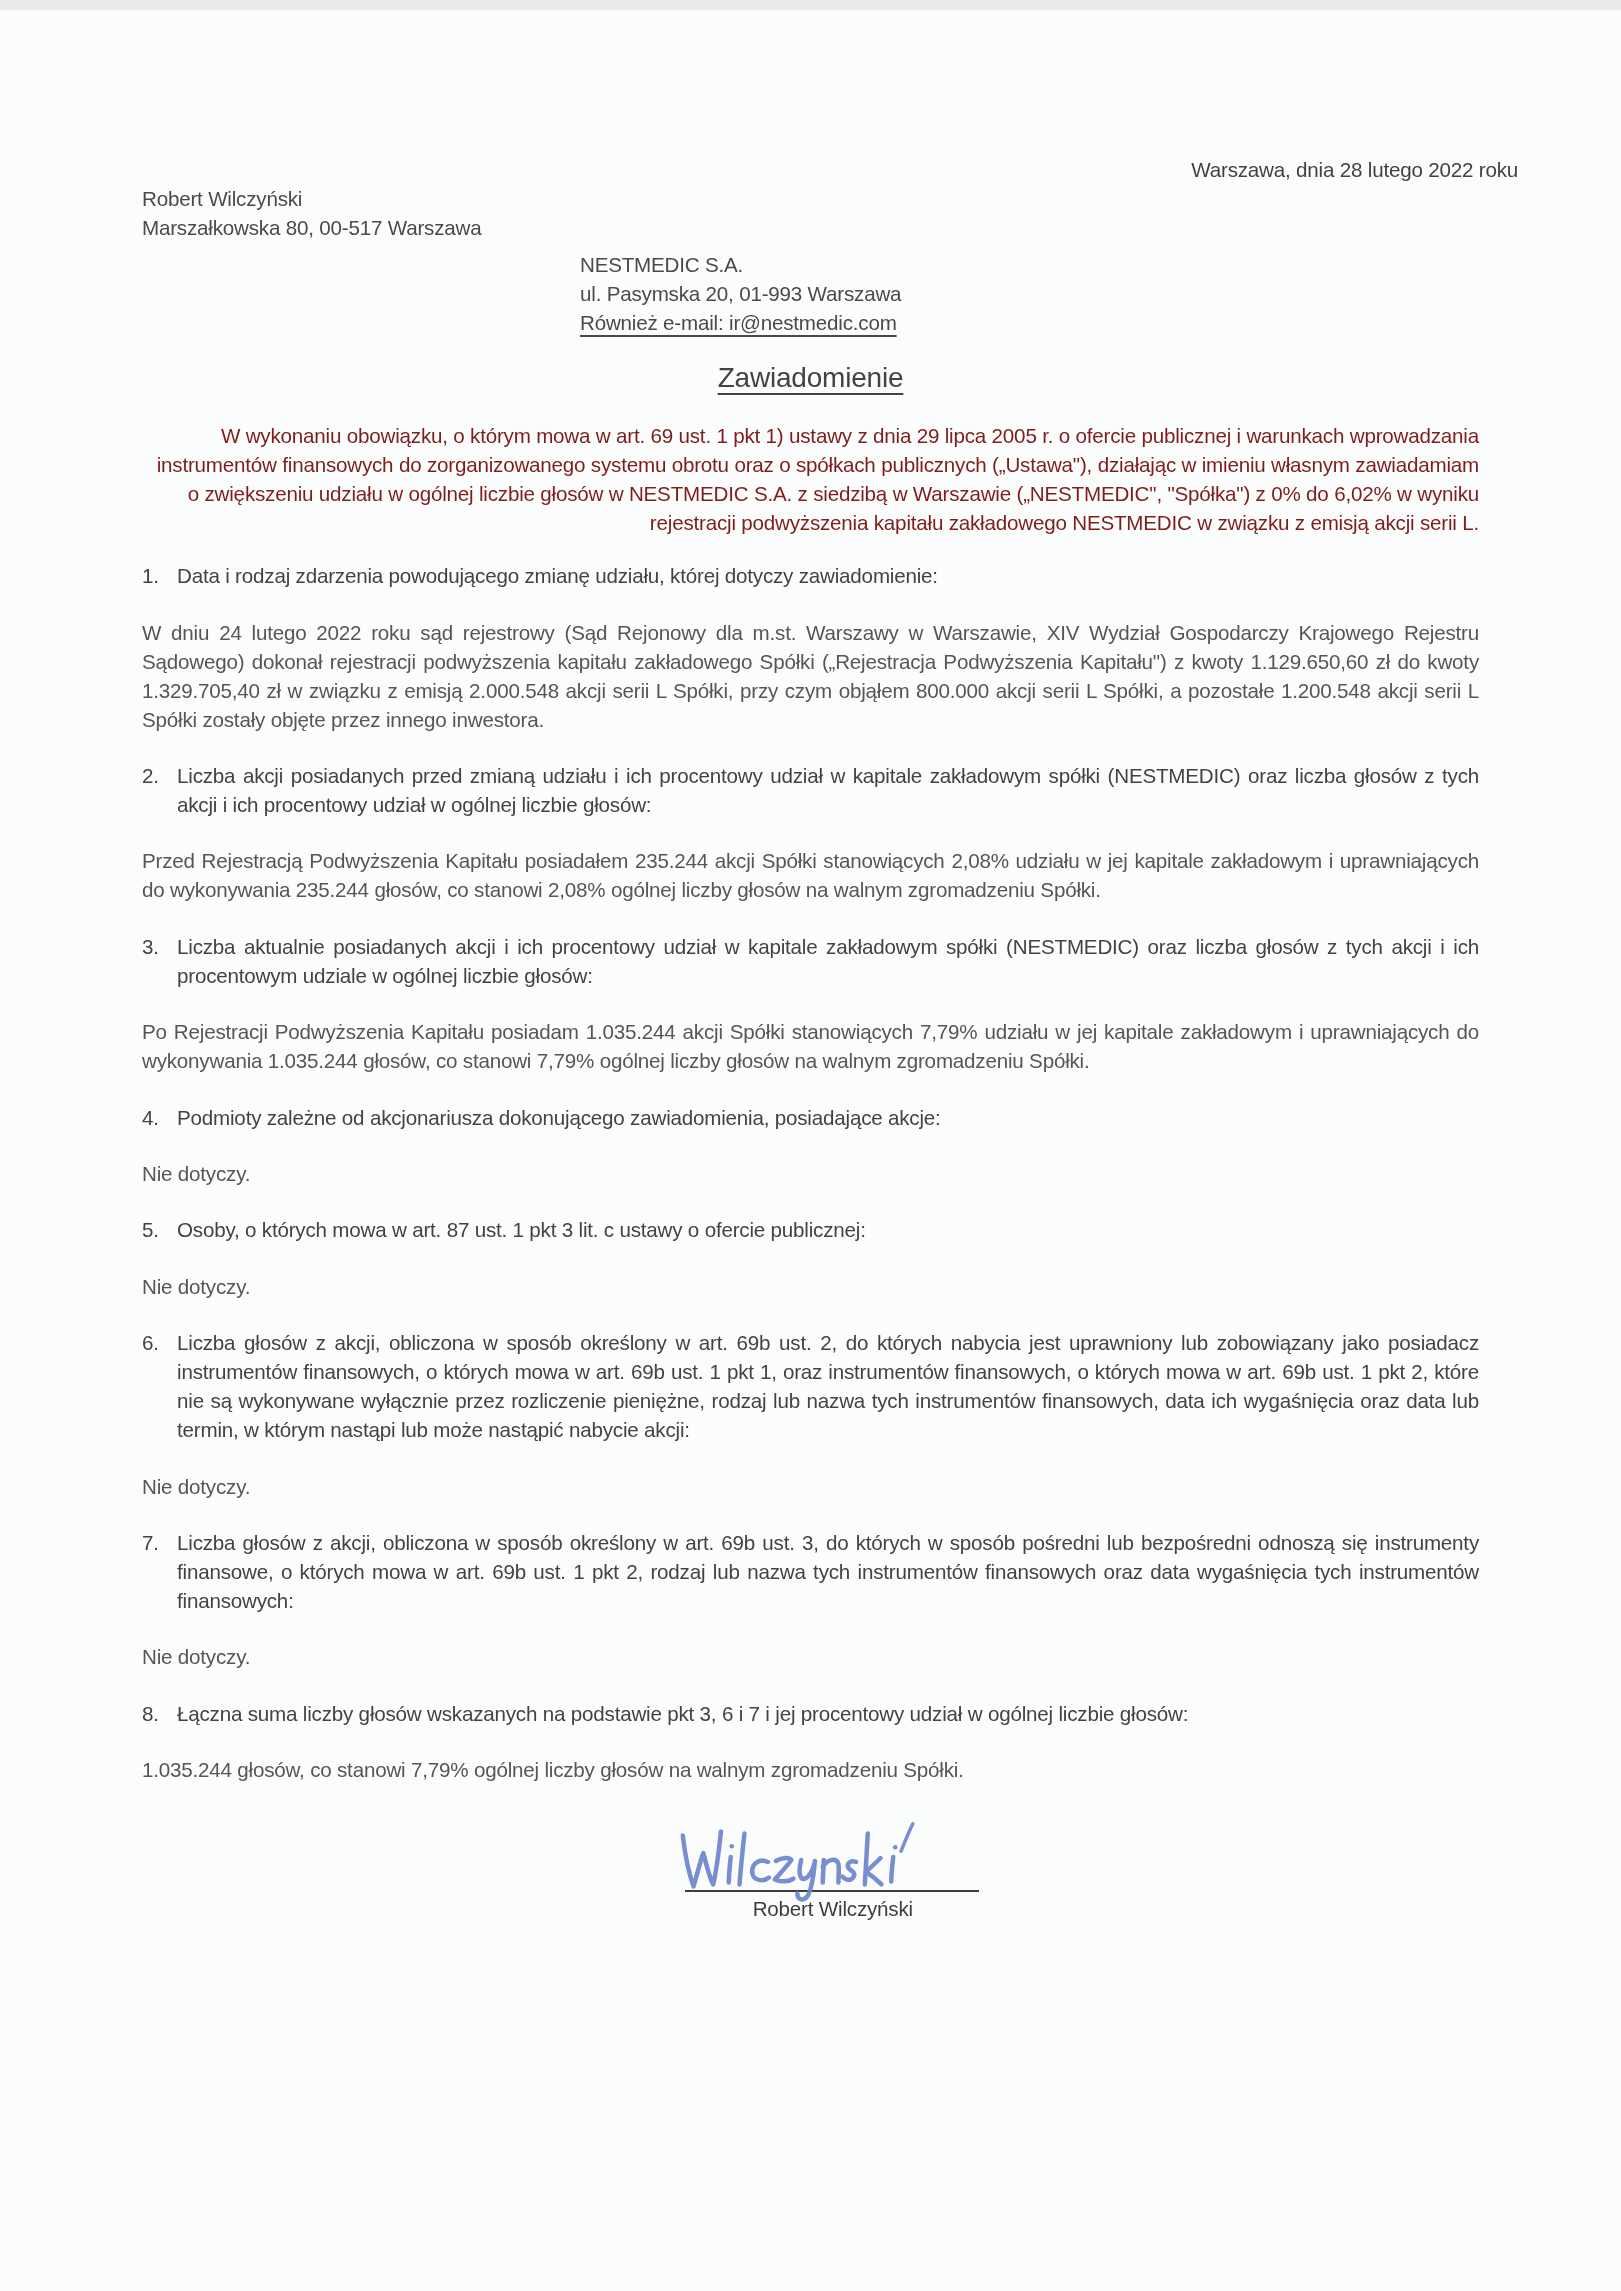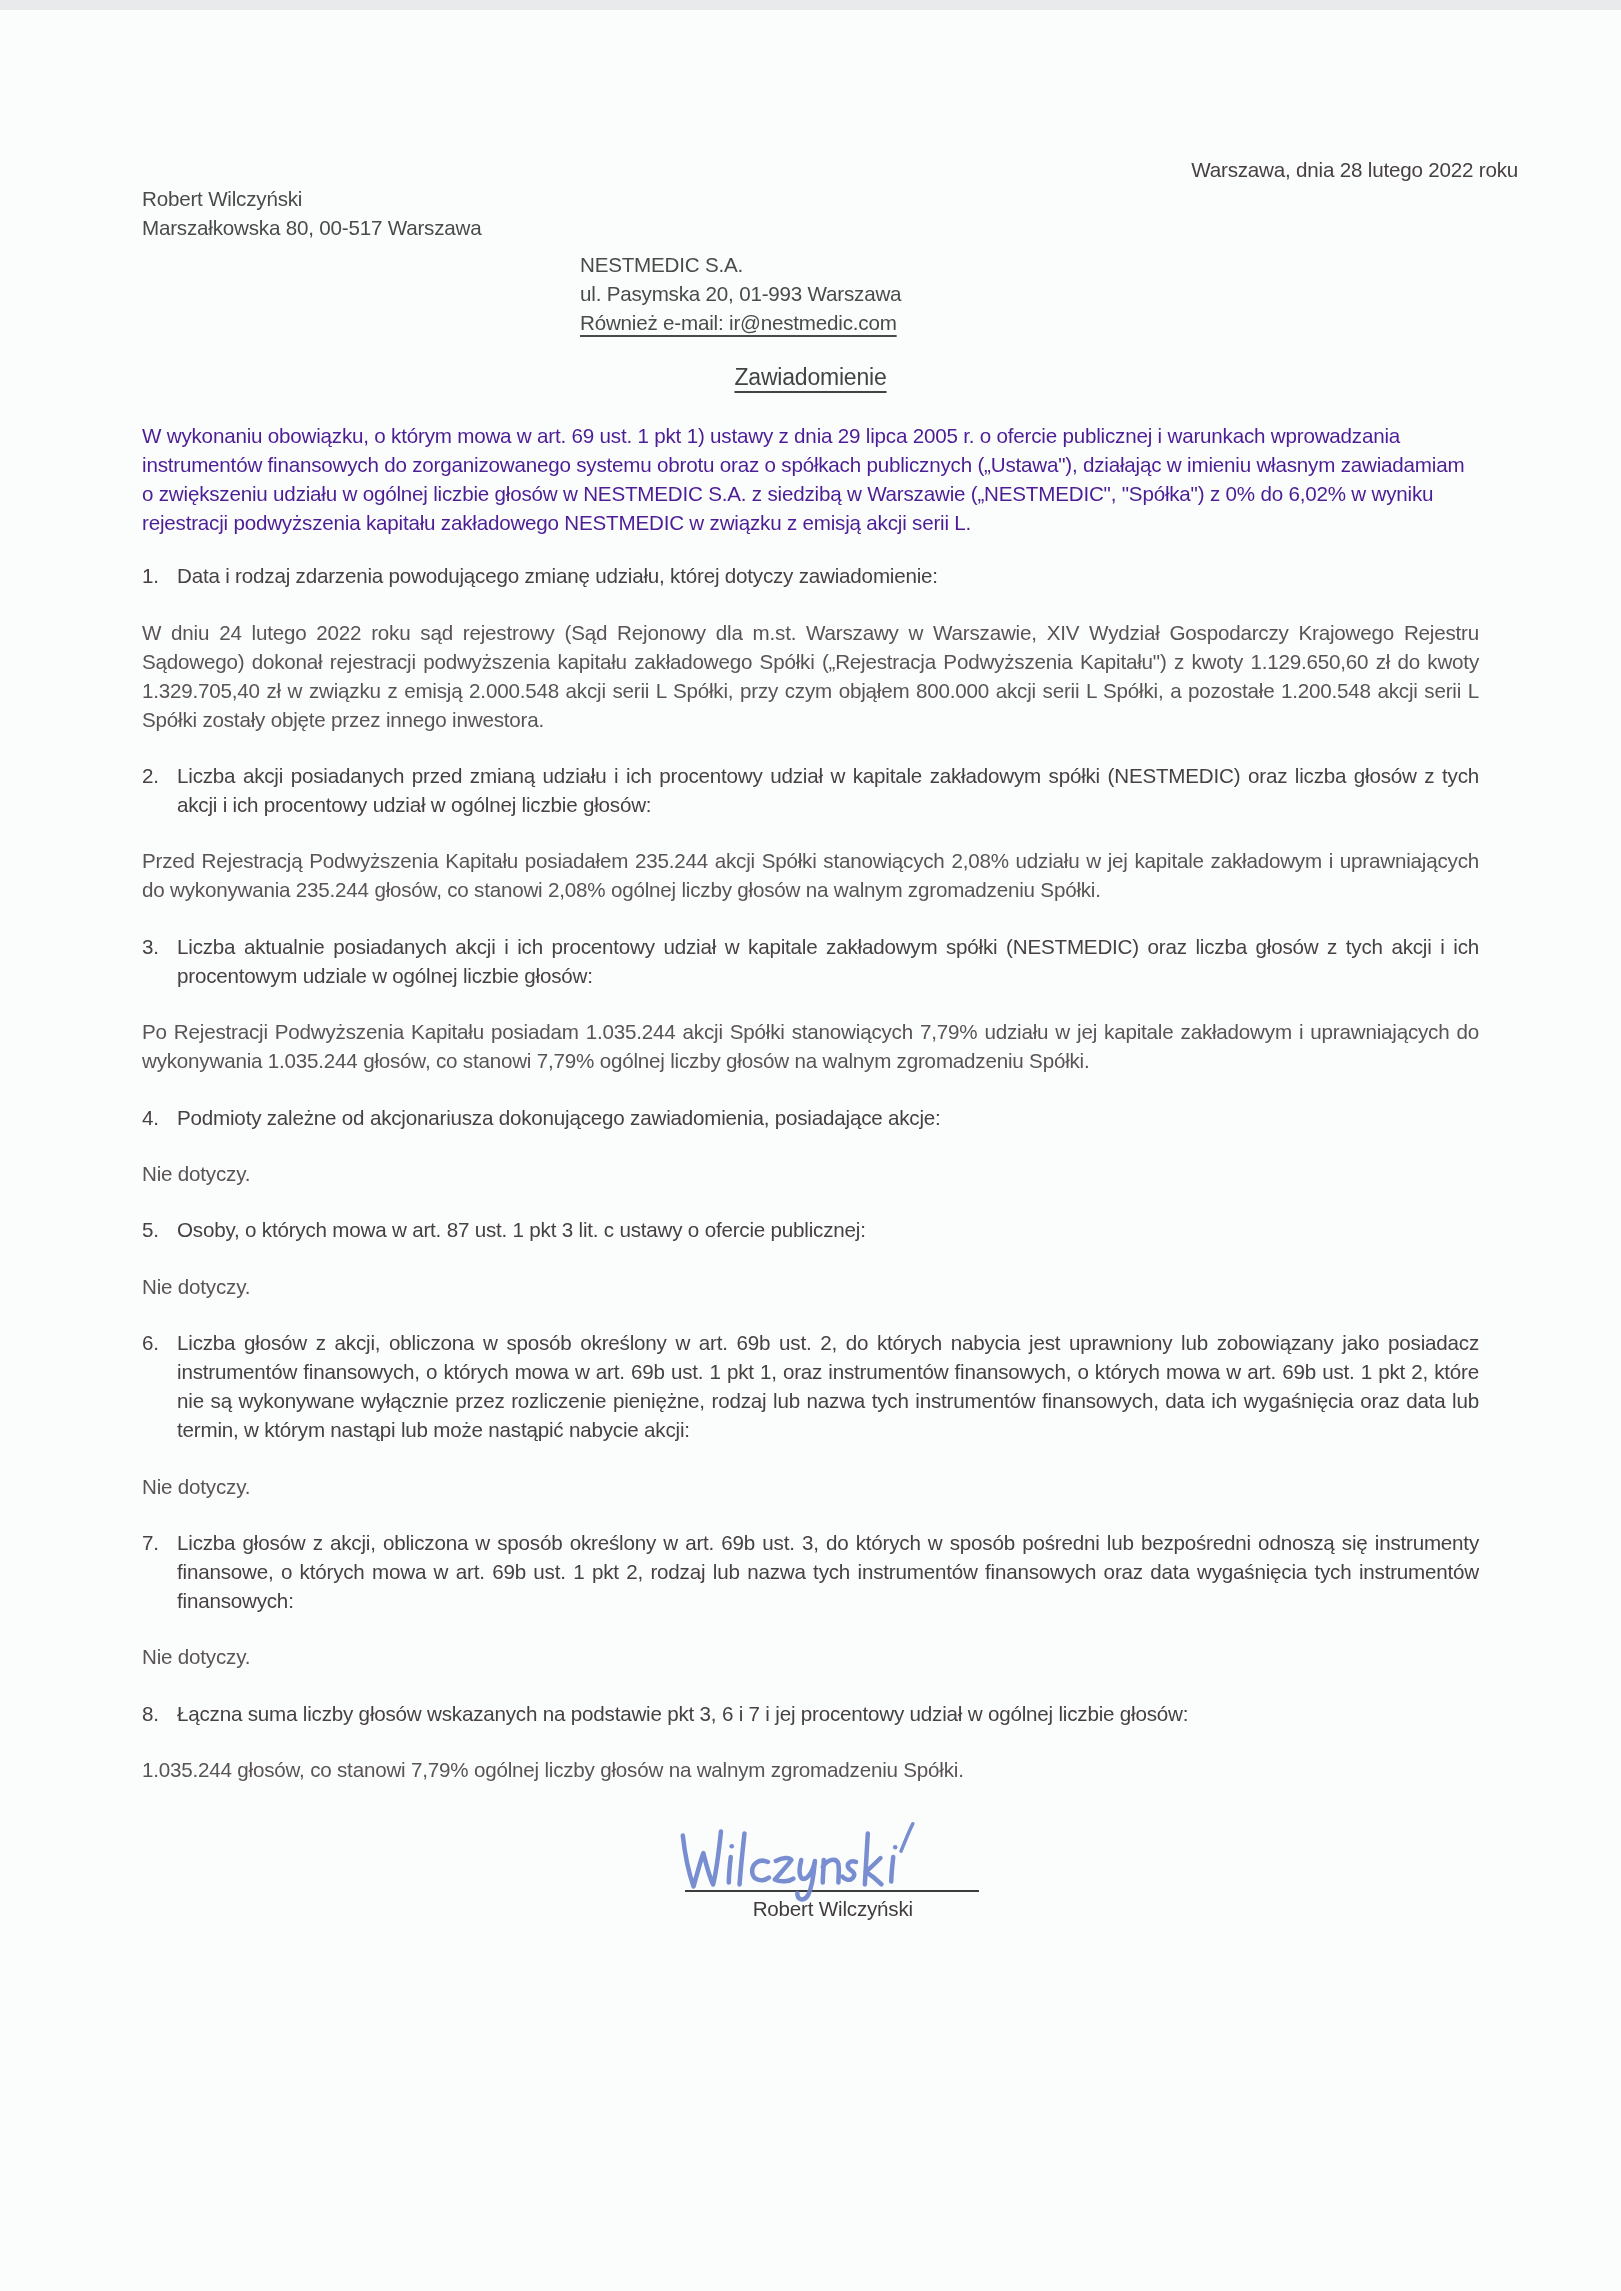--- a/index.html
+++ b/index.html
@@ -27,29 +27,30 @@
     color:#474040;
   }
   .block{margin:0 0 0 0;}
   .u{ text-decoration:underline; text-underline-offset:4.9px; }
   .sender-block{margin-bottom:7.8px;}
   .addr-line{white-space:nowrap;}
   .recipient-block{margin-left:438px;margin-bottom:19.6px;}
   .company-block{margin-left:438px;margin-bottom:23.5px;}
   .doc-title{
     text-align:center;
-    font-size:23px;
+    font-size:28px;
     line-height:35px;
     color:#434343;
     margin:0 0 25.5px 0;
   }
   .doc-title span{ text-decoration:underline; text-underline-offset:5.9px;}
   p.para{
     margin:0 0 24.5px 0;
-    color:#4c1d95;
+    color:#7f1d1d;
+    text-align:right;
   }
   p.j{ text-align:justify; }
   .item{
     position:relative;
     padding-left:35px;
     margin:0 0 27.4px 0;
     color:#474141;
   }
   .item .item-num{
     position:absolute;

